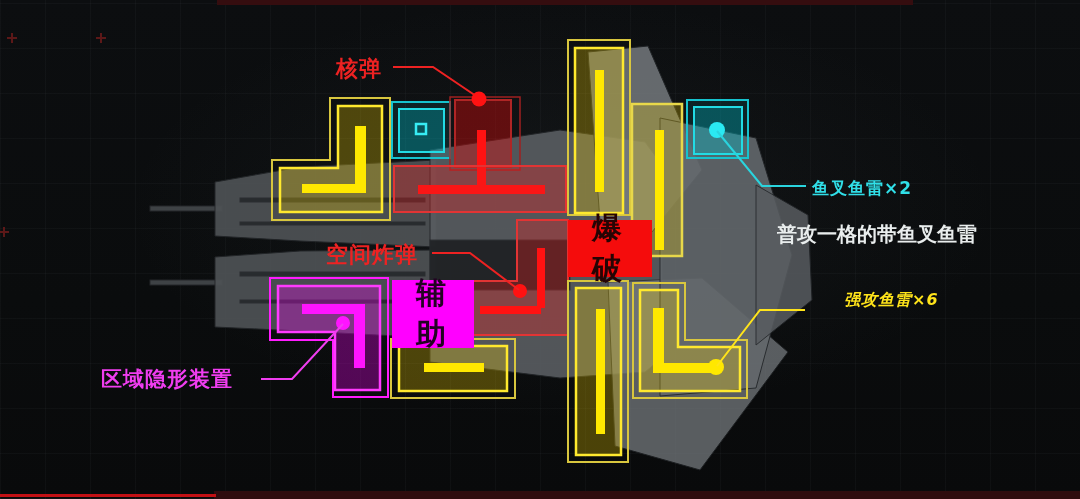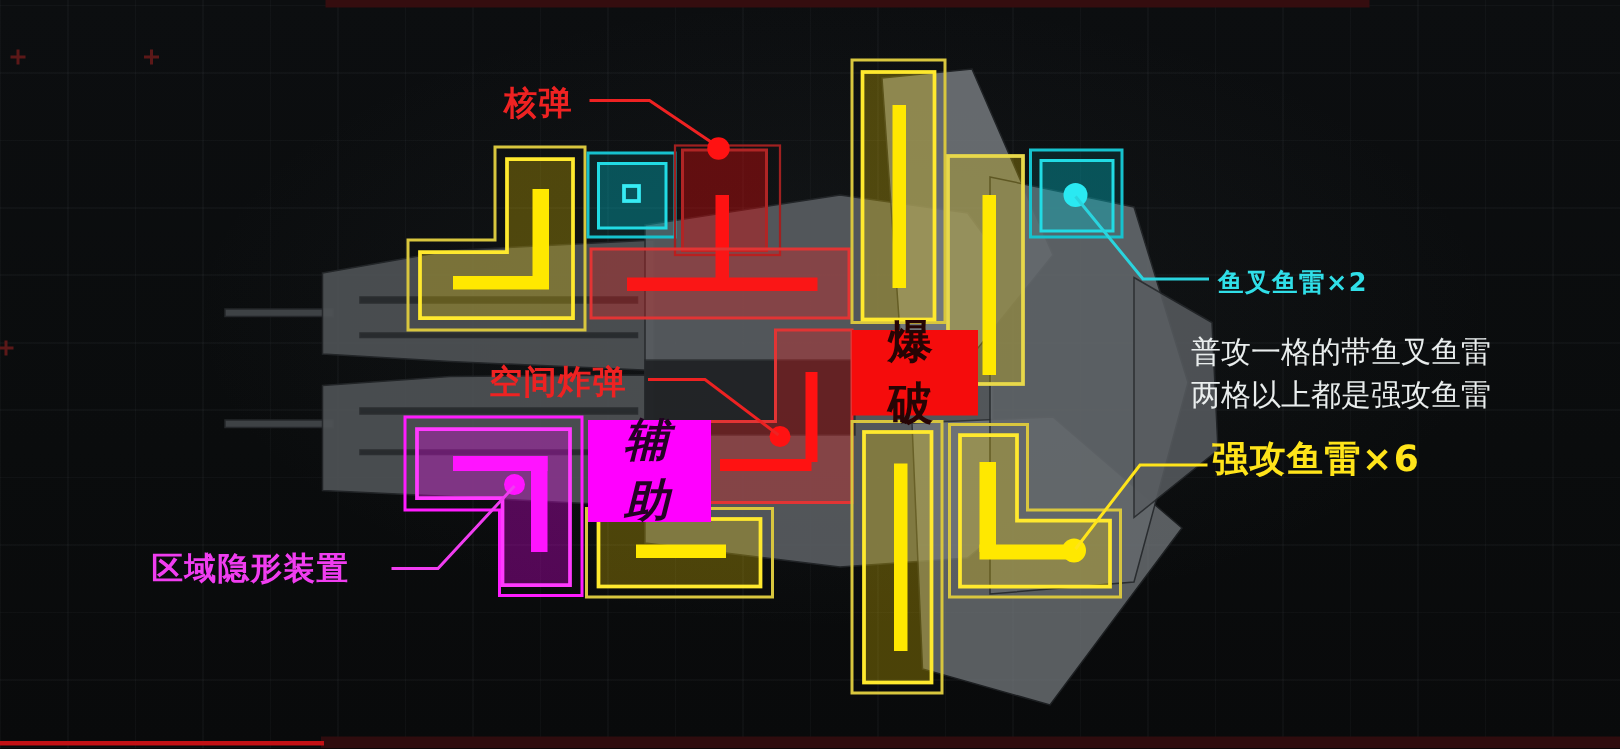--- a/index.html
+++ b/index.html
@@ -15,26 +15,26 @@
   .stage svg{position:absolute;left:0;top:0;}
   
   .strip-top{position:absolute;left:217px;top:0;width:696px;height:5px;background:#350d0f;}
   .strip-bottom{position:absolute;left:214px;top:491px;width:866px;height:8px;background:#2f0c0e;}
   .strip-bottom-line{position:absolute;left:0;top:494px;width:216px;height:3px;background:#c21014;}
   
   .lbl{position:absolute;white-space:nowrap;font-weight:bold;letter-spacing:1px;text-align:right;}
   .lbl-nuclear{left:336px;top:54px;font-size:22px;color:#ee2222;}
   .lbl-spacebomb{left:326px;top:240px;font-size:22px;color:#ee2222;}
   .lbl-harpoon{left:812px;top:177px;font-size:17px;color:#30dfe8;}
-  .lbl-strong{left:808px;top:290px;font-size:24px;color:#ffe41a;}
+  .lbl-strong{left:844px;top:290px;font-size:16px;color:#ffe41a;font-style:italic;}
   .lbl-stealth{left:101px;top:365px;font-size:21px;color:#f03df0;}
-  .note{position:absolute;left:794px;top:220px;font-size:20px;line-height:29px;color:#e9eded;font-weight:400;white-space:nowrap;}
+  .note{position:absolute;left:777px;top:220px;font-size:20px;line-height:29px;color:#e9eded;font-weight:700;white-space:nowrap;}
   
   .cell{position:absolute;display:flex;align-items:center;justify-content:center;font-weight:bold;font-size:30px;letter-spacing:1px;padding-left:24px;}
-  .cell-aux{left:392px;top:280px;width:58px;height:68px;background:#ff00ff;color:#230223;font-style:italic;}
+  .cell-aux{left:392px;top:280px;width:58px;height:68px;background:#ff00ff;color:#230223;}
   .cell-blast{left:568px;top:220px;width:60px;height:57px;background:#f50c0c;color:#260404;}
   
   .y-out{stroke:#d8c63e;stroke-width:2;fill:none;}
   .y-in{stroke:#ffe92e;stroke-width:2.5;fill:rgba(255,219,0,0.27);}
   .y-solid{fill:#ffe800;}
   .c-out{stroke:#16c2ce;stroke-width:2;fill:rgba(0,170,185,0.12);}
   .c-in{stroke:#22dbe4;stroke-width:2;fill:rgba(0,195,210,0.30);}
   .c-solid{fill:#2ae9f2;}
   .r-zone{stroke:#e23434;stroke-width:2;fill:rgba(240,30,30,0.32);}
   .r-cell{stroke:#b02525;stroke-width:2;fill:rgba(220,10,10,0.40);}
@@ -169,16 +169,15 @@
   <div class="cell cell-blast">爆破</div>
 
   <div class="lbl lbl-nuclear">核弹</div>
   <div class="lbl lbl-spacebomb">空间炸弹</div>
   <div class="lbl lbl-harpoon">鱼叉鱼雷×2</div>
   <div class="lbl lbl-strong">强攻鱼雷×6</div>
   <div class="lbl lbl-stealth">区域隐形装置</div>
 
   <div class="note">
     <div>普攻一格的带鱼叉鱼雷</div>
-    <div>两格以上都是强攻鱼雷</div>
   </div>
 
 </div>
 
 </body></html>

